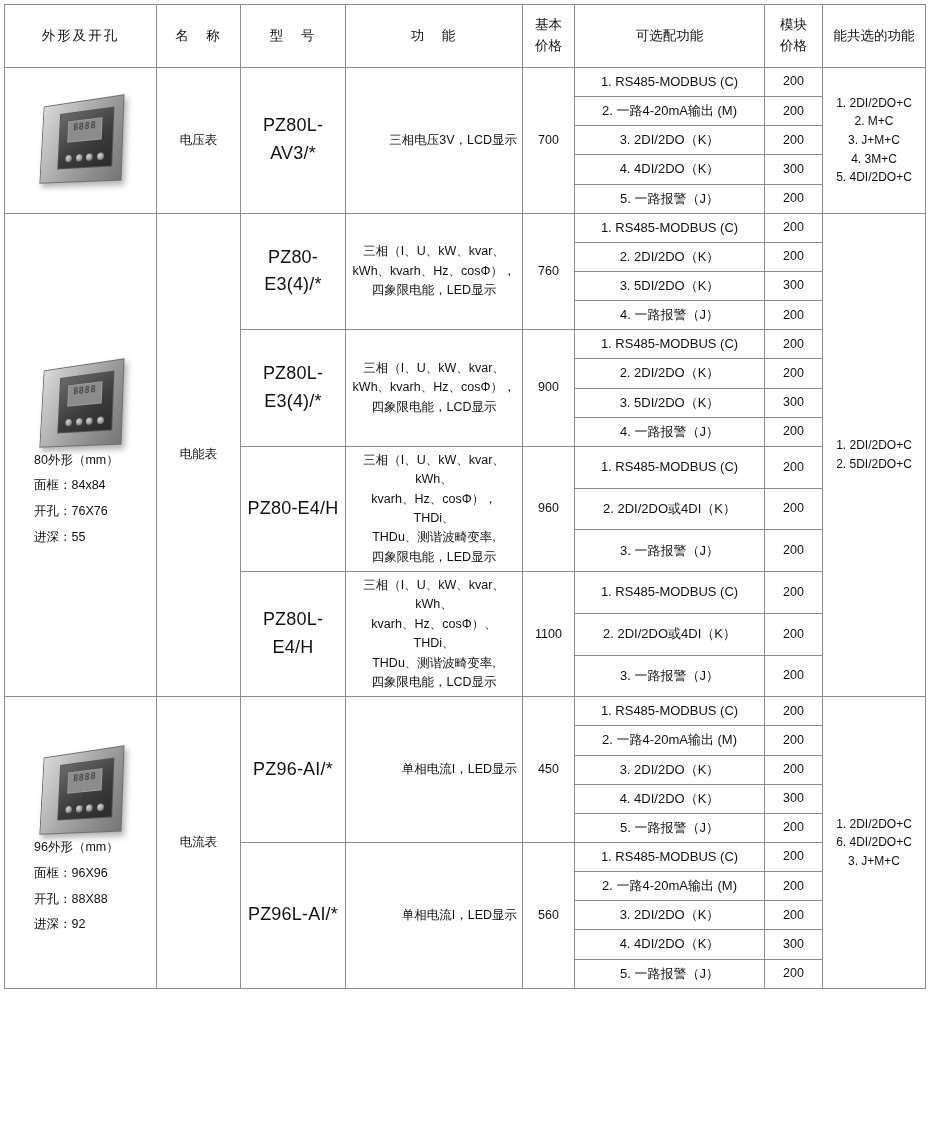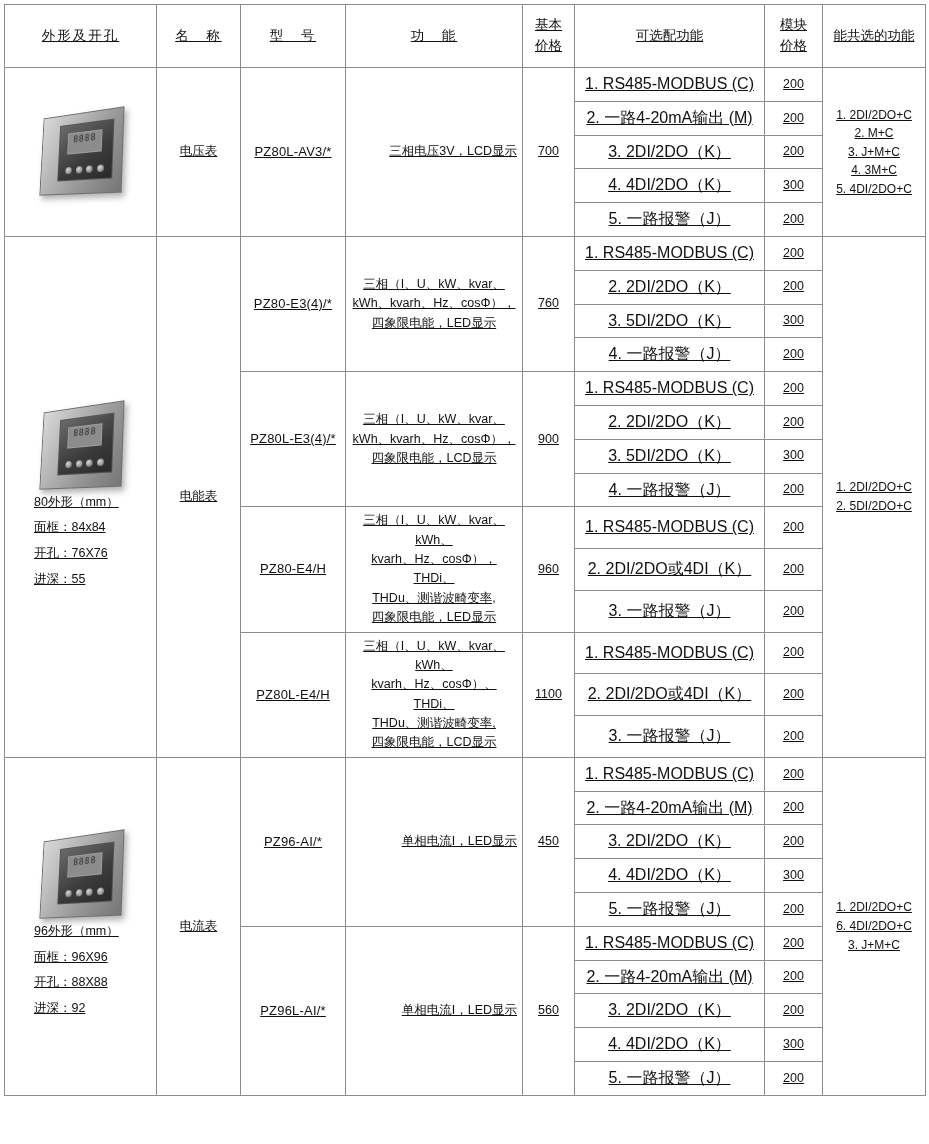--- a/index.html
+++ b/index.html
@@ -11,21 +11,20 @@
     font-family: "Liberation Sans", "DejaVu Sans", sans-serif;
     color: #111;
     -webkit-font-smoothing: antialiased;
   }
   #sheet {
     width: 929px;
     height: 1144px;
     position: relative;
     box-sizing: border-box;
     overflow: hidden;
-    text-decoration: underline;
   }
   table.spec {
     border-collapse: collapse;
     table-layout: fixed;
     width: 921px;
     margin: 4px;
     font-size: 12.5px;
   }
   table.spec td, table.spec th {
     border: 1px solid #8d8d8d;
@@ -56,29 +55,29 @@
   .func-cell {
     text-align: left;
     padding-left: 8px;
     padding-right: 6px;
     line-height: 1.75;
   }
   .func-cell.center { text-align: right; }
   .opt-cell {
     text-align: left;
     padding-left: 10px;
-    font-size: 16px;
+    font-size: 13px;
   }
   .share-cell {
     text-align: left;
     padding-left: 10px;
     line-height: 2.2;
     font-size: 12px;
   }
-  .model-cell { font-size: 13px; letter-spacing: 0.2px; }
+  .model-cell { font-size: 18px; letter-spacing: 0.2px; }
   .img-cell { padding: 6px 4px 10px 4px; }
 
   .meter-photo {
     width: 104px;
     height: 88px;
     margin: 0 auto;
     position: relative;
     perspective: 340px;
   }
   .meter-body {

